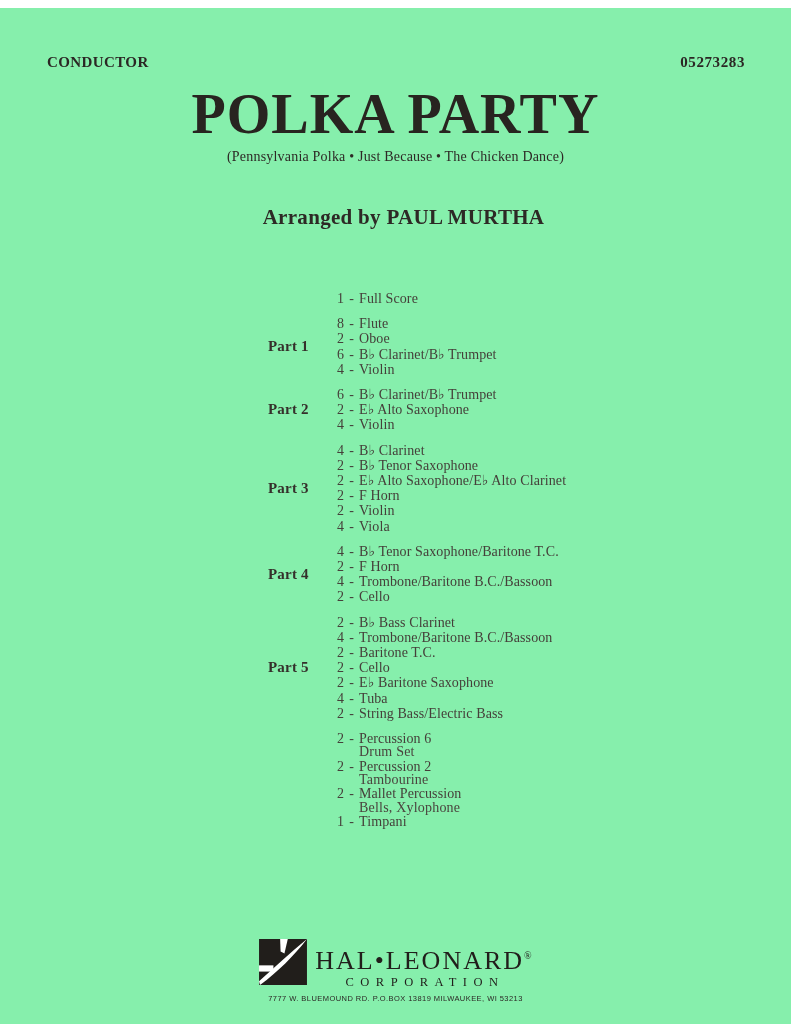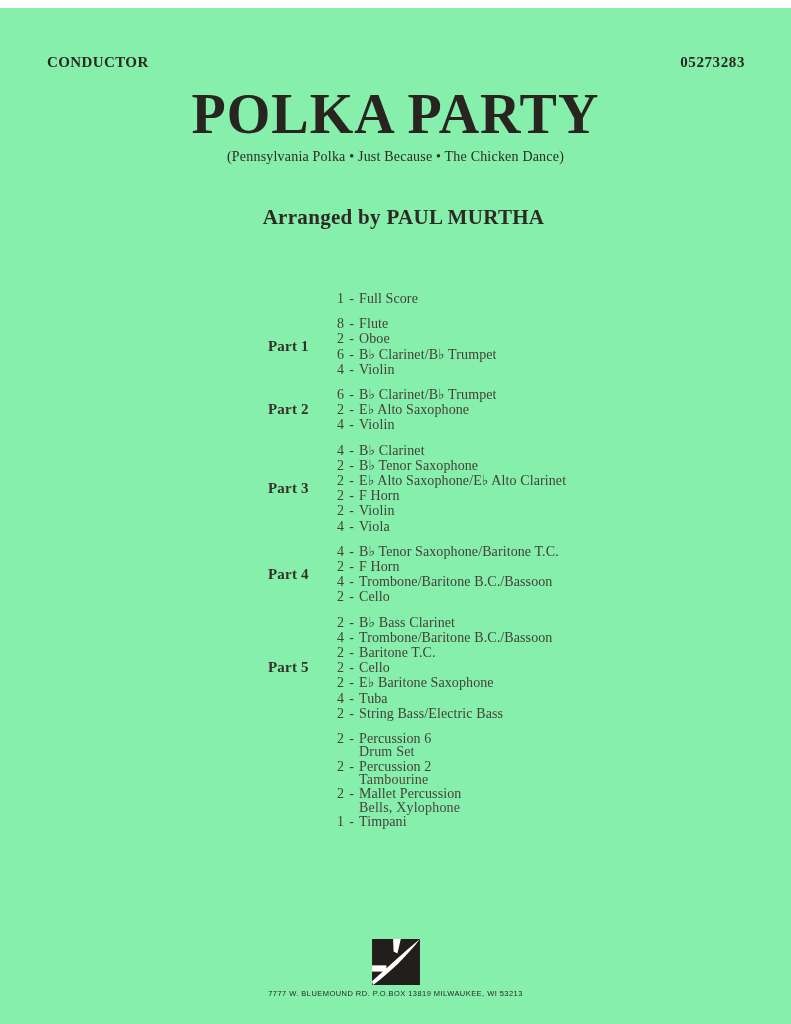--- a/index.html
+++ b/index.html
@@ -287,17 +287,21 @@
   <div class="publisher">
     <div class="logo-row">
       <span class="logo-icon">
         <svg viewBox="0 0 100 96" width="48" height="46" aria-hidden="true">
           <rect x="0" y="0" width="100" height="96" fill="#211e1b"></rect>
           <path d="M2,96 C40,68 72,36 100,0 C66,28 32,60 0,88 Z" fill="#ffffff"></path>
           <path d="M44,0 L60,0 L53,30 L45,26 Z" fill="#ffffff"></path>
           <rect x="0" y="55" width="30" height="13" fill="#ffffff"></rect>
         </svg>
       </span>
+      <div class="logo-text">
+        <div class="wordmark"><span>HAL•LEONARD</span><span class="reg">®</span></div>
+        <div class="corporation">CORPORATION</div>
+      </div>
     </div>
     <div class="address">7777 W. BLUEMOUND RD. P.O.BOX 13819 MILWAUKEE, WI 53213</div>
   </div>
 
 </div>
 
 </body></html>

